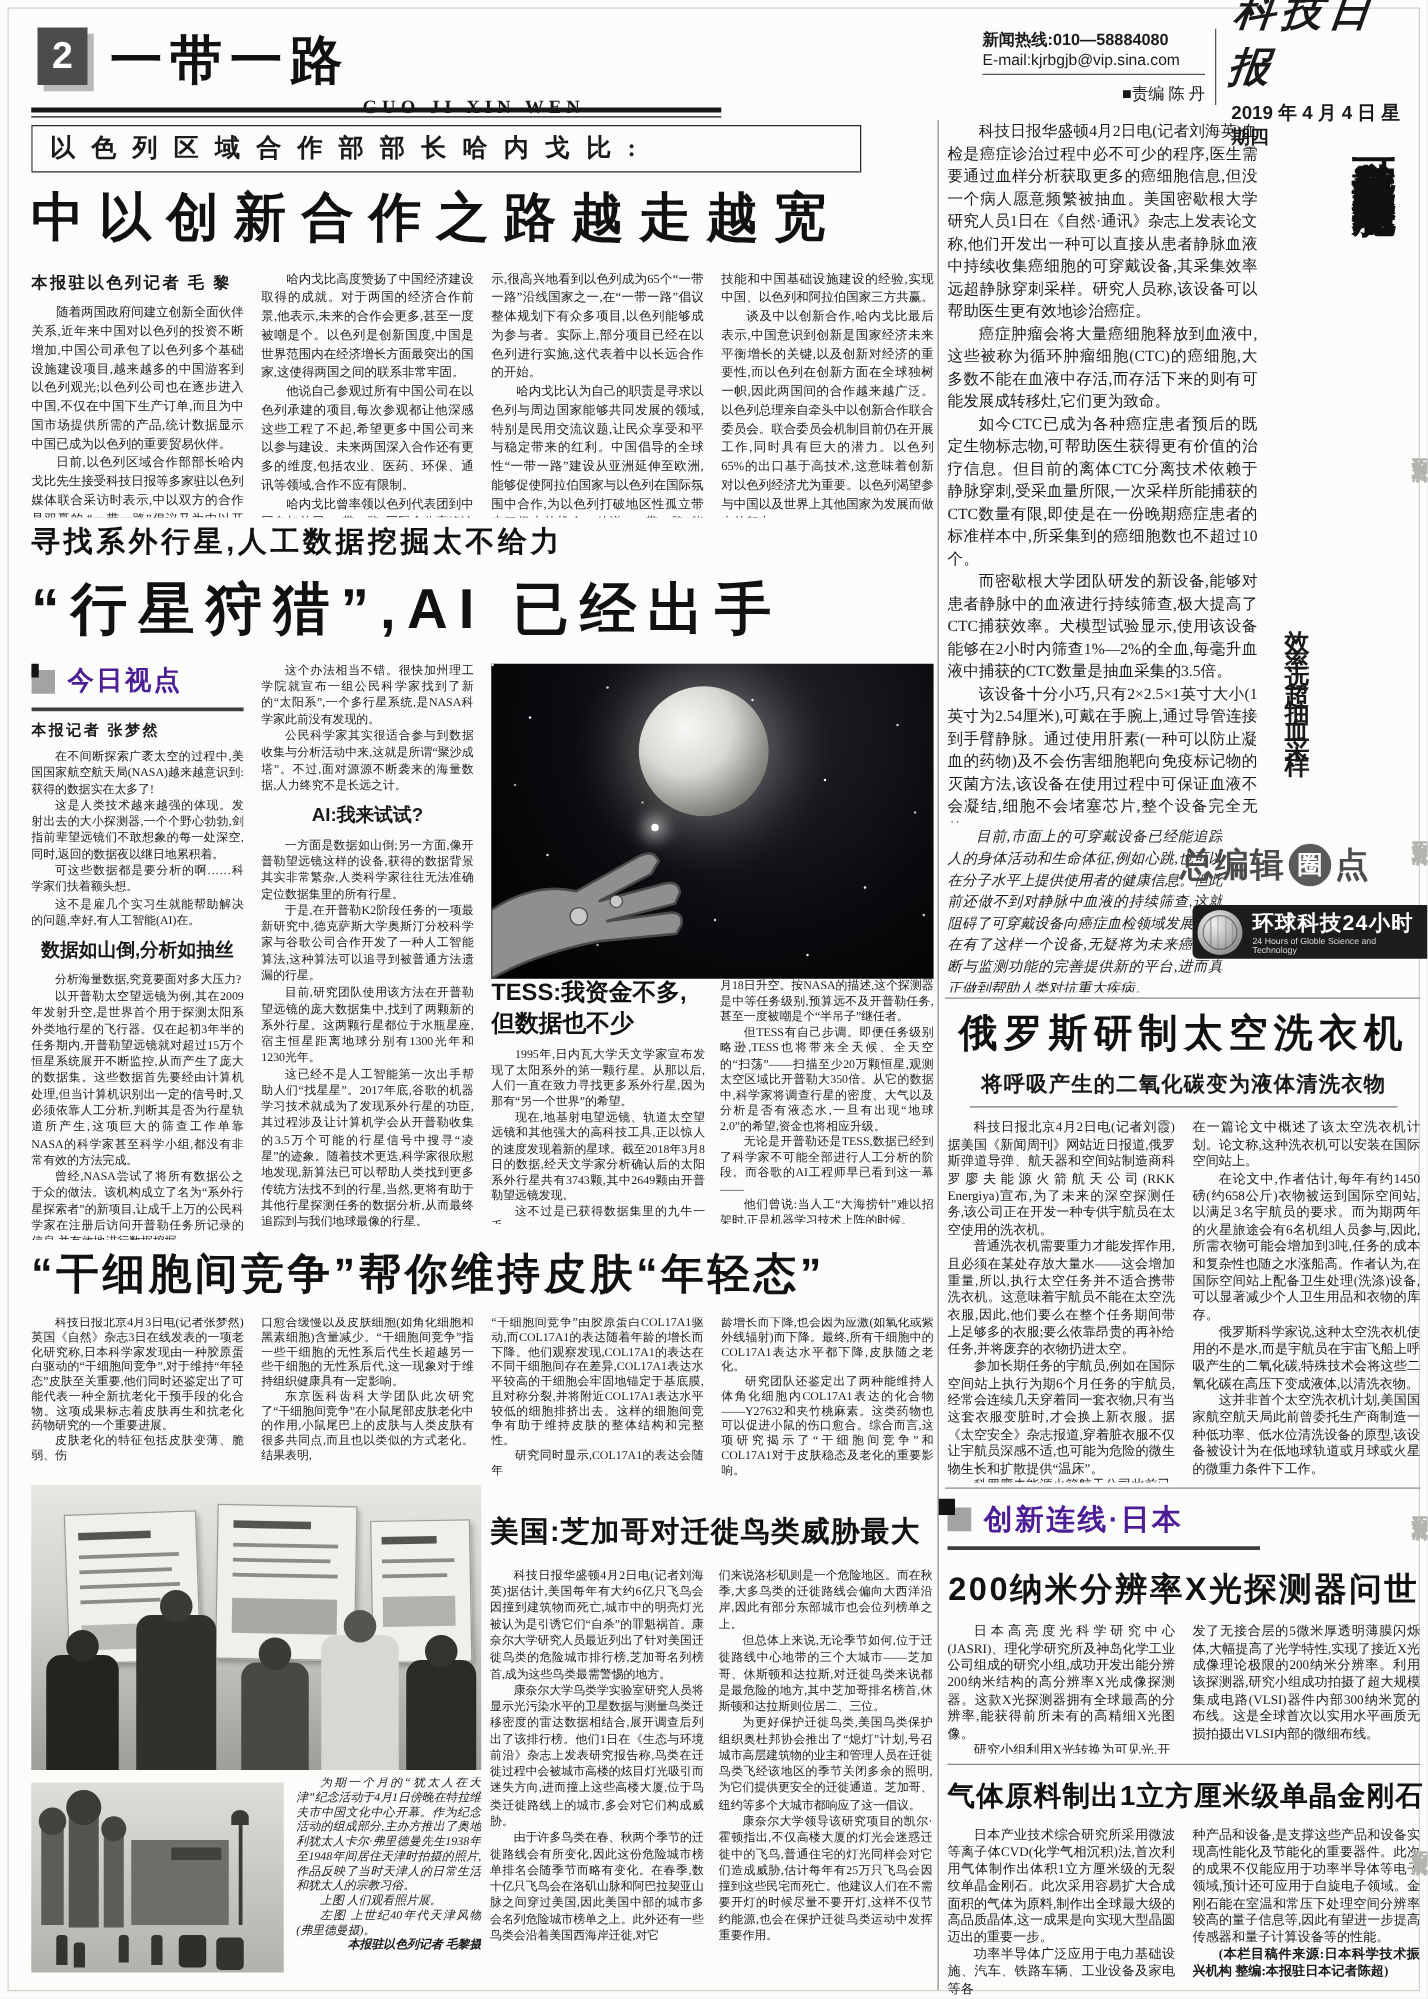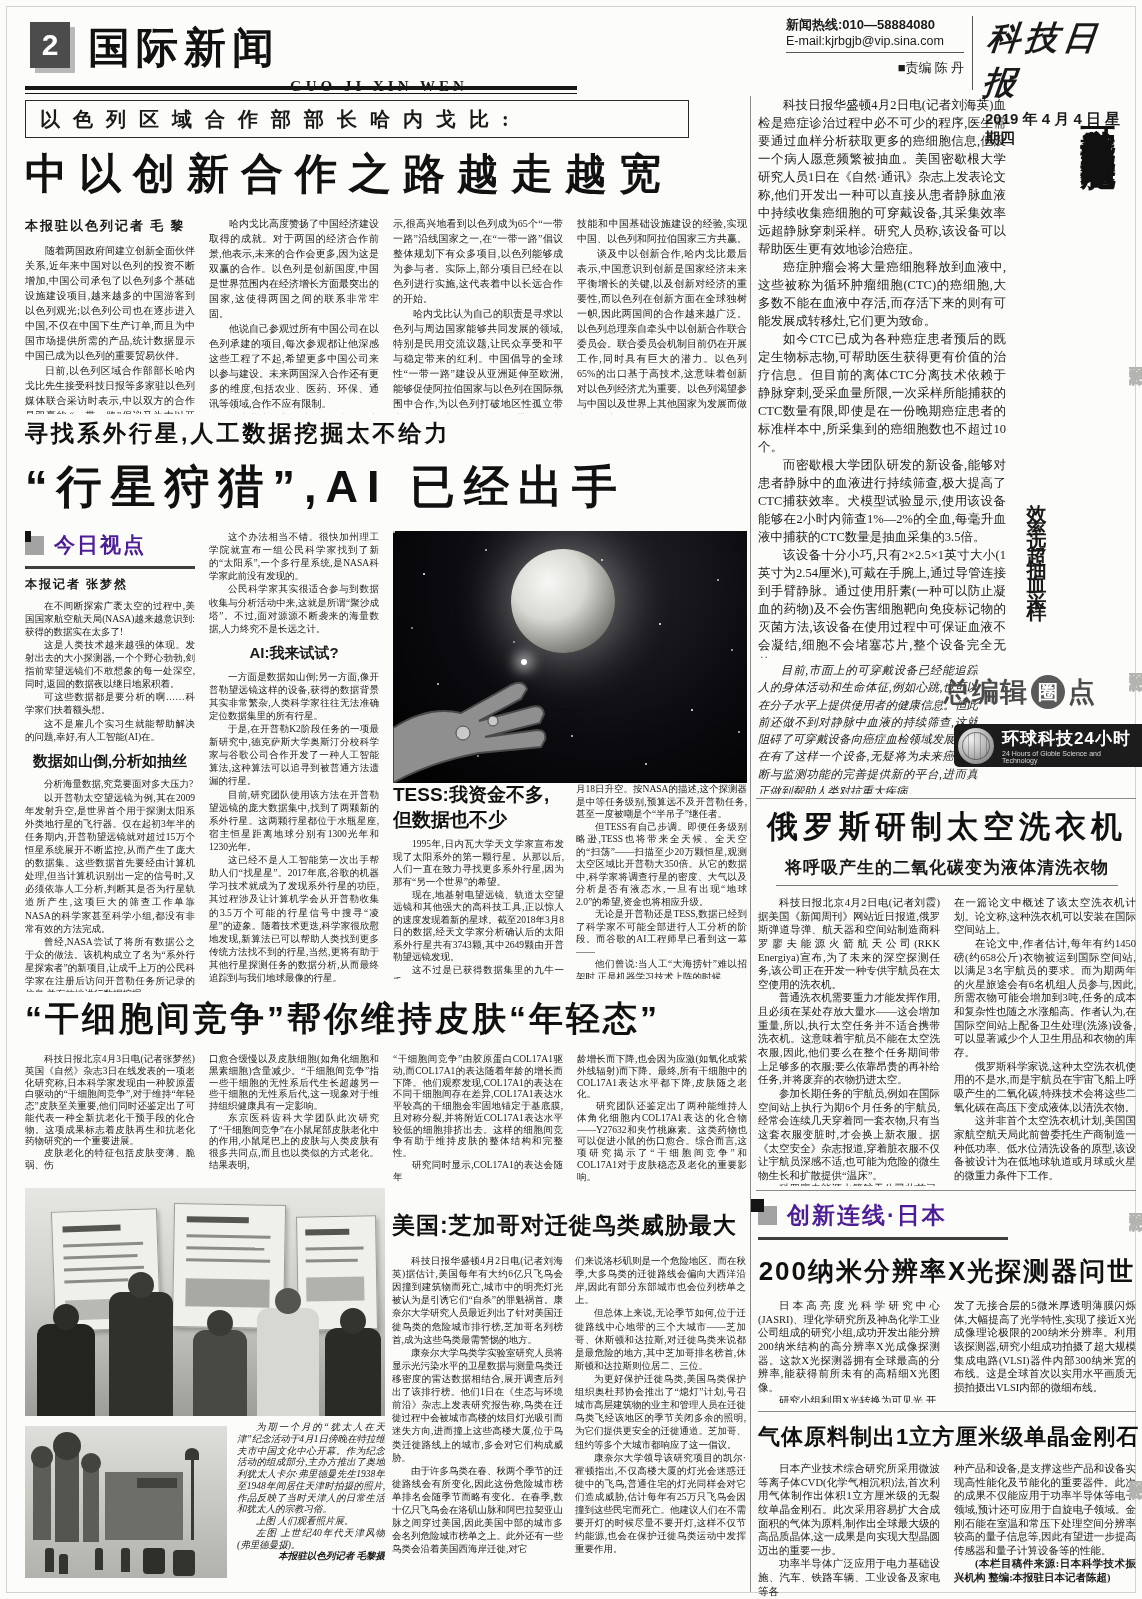--- a/index.html
+++ b/index.html
@@ -57,25 +57,25 @@
   .caption p{text-indent:2em;}
   .capline{text-indent:2em;}
 </style>
 </head>
 <body>
 
 <div class="page">
   <div class="frame"></div>
 
   <div class="abs pagenum" style="left:30px;top:22px;">2</div>
-  <div class="abs hl" style="left:88px;top:20px;font-size:42px;letter-spacing:6px;">国际新闻</div>
+  <div class="abs hl" style="left:88px;top:20px;font-size:42px;letter-spacing:6px;">一带一路</div>
   <div class="abs" style="left:290px;top:78px;font-weight:bold;font-size:15px;letter-spacing:4px;">GUO JI XIN WEN</div>
   <div class="abs rule-thick" style="left:25px;top:86px;width:552px;"></div>
 
-  <div class="abs" style="left:786px;top:16px;width:349px;height:74px;display:flex;">
+  <div class="abs" style="left:786px;top:16px;width:349px;height:74px;display:flex;align-items:center;">
     <div style="width:178px;border-right:1px solid #555;padding-right:8px;display:flex;flex-direction:column;">
       <div class="sans" style="font-weight:bold;font-size:13px;">新闻热线:010—58884080</div>
       <div class="sans" style="font-size:12.5px;border-bottom:1px solid #555;padding-bottom:4px;">E-mail:kjrbgjb@vip.sina.com</div>
       <div style="font-size:13px;margin-top:6px;text-align:right;">
         <span>■</span><span>责编  陈 丹</span>
       </div>
     </div>
     <div style="flex:1;padding-left:12px;">
       <div style="font-style:italic;font-weight:900;font-size:33px;letter-spacing:5px;transform:skewX(-6deg);">科技日报</div>
       <div class="sans" style="font-weight:bold;font-size:15px;margin-top:4px;">2019 年 4 月 4 日  星期四</div>
@@ -90,21 +90,21 @@
     <div class="cols" style="margin-top:14px;gap:14px;height:200px;font-size:10px;line-height:1.5;">
       <div class="col">
         <div class="byline" style="font-size:13px;">本报驻以色列记者 毛 黎</div>
         <div>
             <p>随着两国政府间建立创新全面伙伴关系,近年来中国对以色列的投资不断增加,中国公司承包了以色列多个基础设施建设项目,越来越多的中国游客到以色列观光;以色列公司也在逐步进入中国,不仅在中国下生产订单,而且为中国市场提供所需的产品,统计数据显示中国已成为以色列的重要贸易伙伴。</p>
             <p>日前,以色列区域合作部部长哈内戈比先生接受科技日报等多家驻以色列媒体联合采访时表示,中以双方的合作是双赢的,“一带一路”倡议又为中以开启了新的合作项目。</p>
           </div>
       </div>
       <div class="col">
           <div>
-            <p>哈内戈比高度赞扬了中国经济建设取得的成就。对于两国的经济合作前景,他表示,未来的合作会更多,因为这是双赢的合作。以色列是创新国度,中国是世界范围内在经济增长方面最突出的国家,这使得两国之间的联系非常牢固。</p>
+            <p>哈内戈比高度赞扬了中国经济建设取得的成就。对于两国的经济合作前景,他表示,未来的合作会更多,甚至一度被嘲是个。以色列是创新国度,中国是世界范围内在经济增长方面最突出的国家,这使得两国之间的联系非常牢固。</p>
             <p>他说自己参观过所有中国公司在以色列承建的项目,每次参观都让他深感这些工程了不起,希望更多中国公司来以参与建设。未来两国深入合作还有更多的维度,包括农业、医药、环保、通讯等领域,合作不应有限制。</p>
             <p>哈内戈比曾率领以色列代表团到中国参加首届“一带一路”国际合作高峰论坛。他表</p>
           </div>
         </div>
       <div class="col cont">
           <div class="cont">
             <p>示,很高兴地看到以色列成为65个“一带一路”沿线国家之一,在“一带一路”倡议整体规划下有众多项目,以色列能够成为参与者。实际上,部分项目已经在以色列进行实施,这代表着中以长远合作的开始。</p>
             <p>哈内戈比认为自己的职责是寻求以色列与周边国家能够共同发展的领域,特别是民用交流议题,让民众享受和平与稳定带来的红利。中国倡导的全球性“一带一路”建设从亚洲延伸至欧洲,能够促使阿拉伯国家与以色列在国际氛围中合作,为以色列打破地区性孤立带来了极大的机会。他说,“一带一路”能借助阿拉伯国家的资金,以色列的创新</p>
           </div>
         </div>

